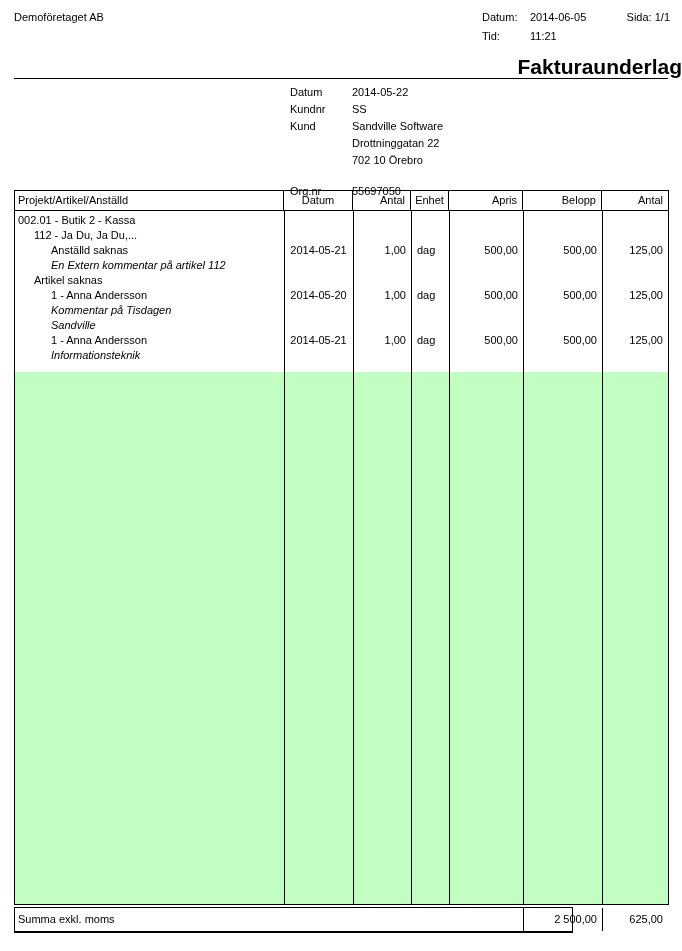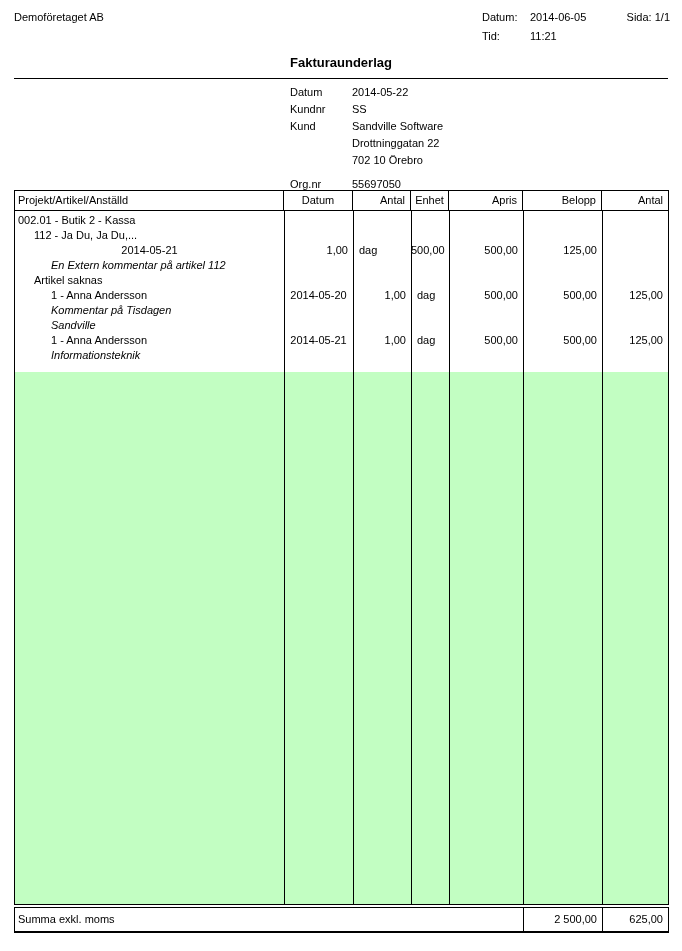--- a/index.html
+++ b/index.html
@@ -9,27 +9,27 @@
     font-size:11px; overflow:hidden;
   }
   
   .company    { position:absolute; left:14px;  top:11px; }
   .meta-dl    { position:absolute; left:482px; top:11px; }
   .meta-dv    { position:absolute; left:530px; top:11px; }
   .meta-page  { position:absolute; right:12px; top:11px; }
   .meta-tl    { position:absolute; left:482px; top:30px; }
   .meta-tv    { position:absolute; left:530px; top:30px; }
   
-  .title { position:absolute; top:55px; left:0; width:100%; text-align:center;
-           font-size:13px; font-weight:bold; }
+  .title { position:absolute; top:55px; left:0; width:100%; text-align:right;
+           font-size:21px; font-weight:bold; }
   .title-rule { position:absolute; top:78px; left:14px; width:654px; height:1px; background:#000; }
   
   .info-block { position:absolute; left:290px; top:84px; }
   .info-row { display:flex; line-height:17px; }
-  .info-row.last { margin-top:7px; }
+  .info-row.last { margin-top:14px; }
   .info-label { width:62px; }
   
   .tbl-header {
     position:absolute; left:14px; top:190px; width:655px;
     border:1px solid #000; display:grid;
     grid-template-columns:269px 69px 58px 38px 74px 79px 66px;
   }
   .tbl-header .hcell { line-height:19px; height:19px; border-right:1px solid #000; overflow:hidden; }
   .tbl-header .hcell:last-child { border-right:none; }
   .hcell.c0 { padding-left:3px; text-align:left; }
@@ -55,21 +55,21 @@
   .cell-name.ind0 { padding-left:3px; }
   .cell-name.ind1 { padding-left:19px; }
   .cell-name.ind2 { padding-left:36px; }
   .cell-datum { text-align:center; }
   .cell-antal { text-align:right; padding-right:5px; }
   .cell-enhet { text-align:left; padding-left:6px; }
   .cell-apris, .cell-belopp, .cell-moms { text-align:right; padding-right:5px; }
 
   
   .tbl-summary {
-    position:absolute; left:14px; top:907px; width:655px;
+    position:absolute; left:14px; top:907px; width:559px;
     border:1px solid #000; border-bottom:2px solid #000;
     display:grid; grid-template-columns:508px 79px 66px;
   }
   .tbl-summary > div { line-height:23px; height:23px; }
   .sum-label { padding-left:3px; }
   .sum-belopp, .sum-moms { text-align:right; padding-right:5px; border-left:1px solid #000; }
 </style>
 </head>
 <body>
 
@@ -142,20 +142,21 @@
       <div class="trow">
         <div class="tcell cell-name ind1">112 - Ja Du, Ja Du,...</div>
         <div class="tcell cell-datum"></div>
         <div class="tcell cell-antal"></div>
         <div class="tcell cell-enhet"></div>
         <div class="tcell cell-apris"></div>
         <div class="tcell cell-belopp"></div>
         <div class="tcell cell-moms"></div>
       </div>
       <div class="trow">
+        <div class="tcell cell-name ind2">Anställd saknas</div>
         <div class="tcell cell-datum">2014-05-21</div>
         <div class="tcell cell-antal">1,00</div>
         <div class="tcell cell-enhet">dag</div>
         <div class="tcell cell-apris">500,00</div>
         <div class="tcell cell-belopp">500,00</div>
         <div class="tcell cell-moms">125,00</div>
       </div>
       <div class="trow italic">
         <div class="tcell cell-name ind2">En Extern kommentar på artikel 112</div>
         <div class="tcell cell-datum"></div>

